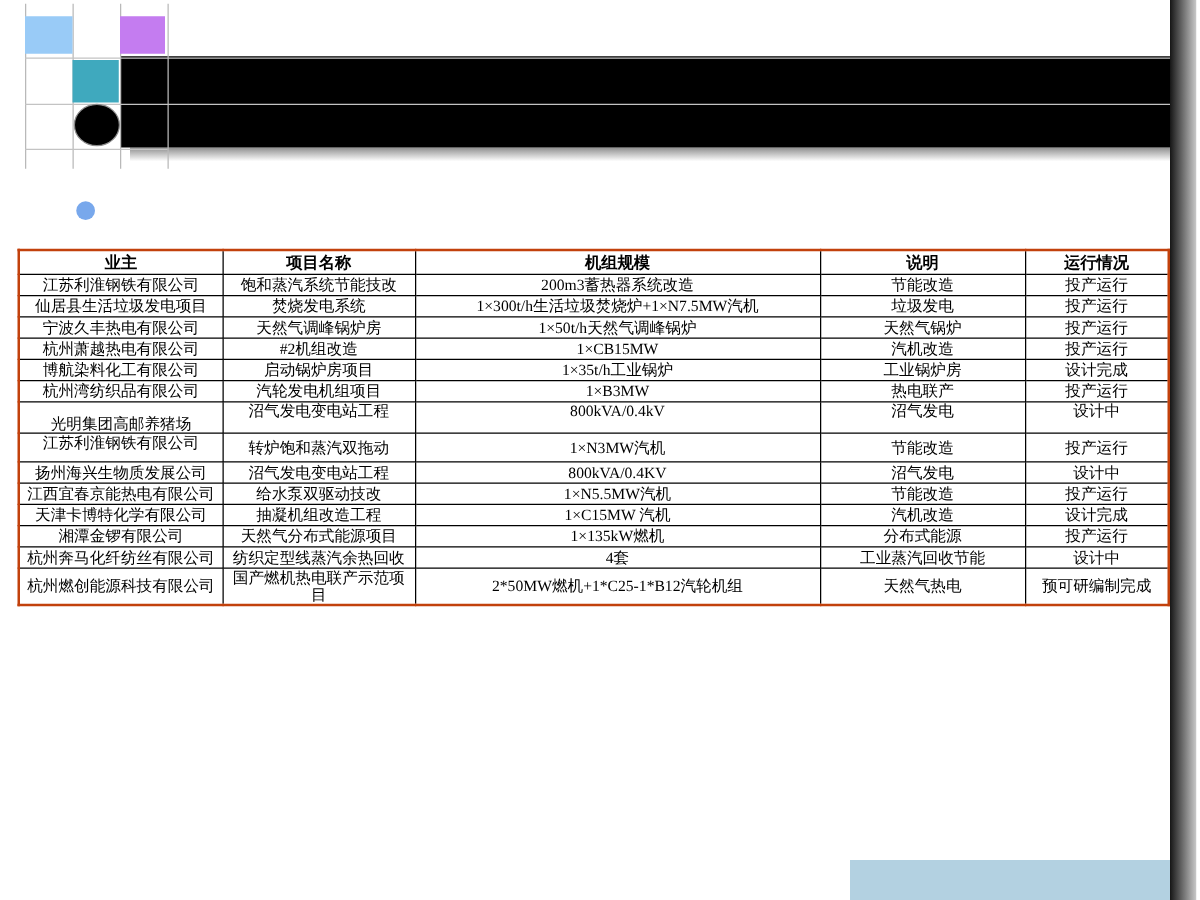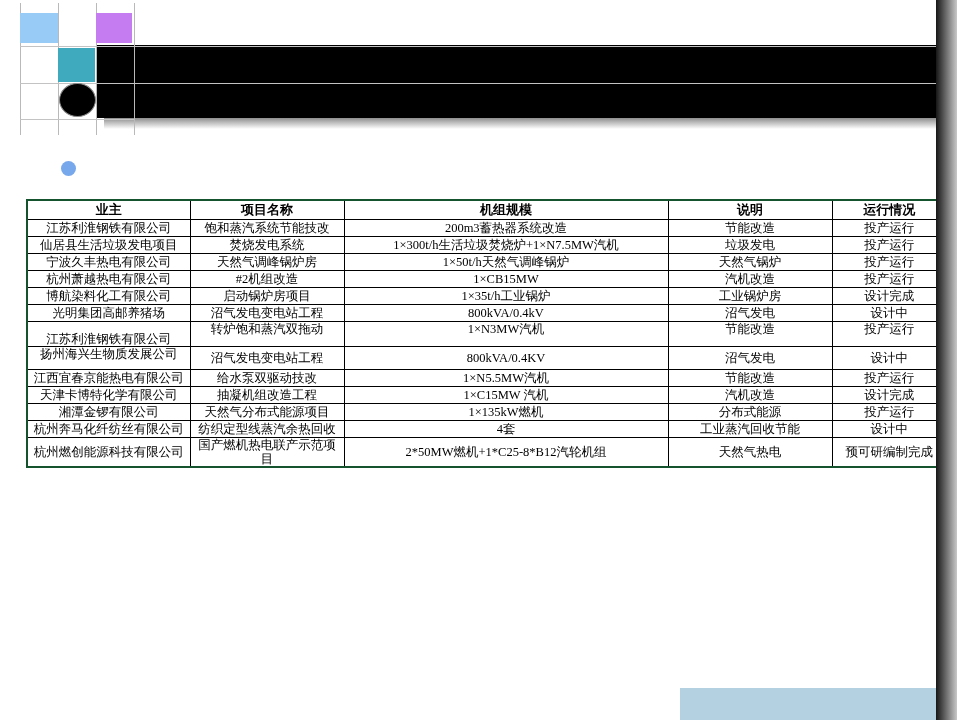--- a/index.html
+++ b/index.html
@@ -25,22 +25,22 @@
                background:linear-gradient(to right,#161616,#c8c8c8);}
   
   .bottom-bar{position:absolute;left:680px;top:688px;width:256px;height:32px;background:#b3d1e1;z-index:5;}
   
   .bullet-dot{position:absolute;left:61px;top:161px;width:15px;height:15px;border-radius:50%;
               background:#78a8ec;z-index:4;}
   .bullet-text{position:absolute;left:95px;top:144px;z-index:4;font-size:30px;color:#111;
                white-space:nowrap;letter-spacing:1px;}
   .bullet-text .num{font-family:"Liberation Sans","DejaVu Sans",sans-serif;font-size:31px;}
   
-  table.cases{position:absolute;left:26px;top:199px;width:920px;z-index:4;
-              border-collapse:collapse;border:2px solid #14532d;table-layout:fixed;}
+  table.cases{position:absolute;left:14px;top:199px;width:920px;z-index:4;
+              border-collapse:collapse;border:2px solid #c2410c;table-layout:fixed;}
   table.cases th,table.cases td{border:1px solid #000;text-align:center;vertical-align:middle;
               padding:0 2px;color:#000;overflow:hidden;}
   table.cases th{font-size:13px;font-weight:bold;height:16px;}
   table.cases td{font-size:12.5px;height:16px;line-height:1.12;}
   tbody tr:nth-child(7) td{height:24px;vertical-align:top;}
   tbody tr:nth-child(7) td:first-child{vertical-align:bottom;}
   tbody tr:nth-child(8) td{height:22px;}
   tbody tr:nth-child(8) td:first-child{vertical-align:top;}
   tbody tr:nth-child(15) td{height:32px;vertical-align:bottom;text-align:center;}
   tbody tr:nth-child(15) td:nth-child(4),
@@ -116,20 +116,27 @@
           <td>投产运行</td>
         </tr>
         <tr>
           <td>博航染料化工有限公司</td>
           <td>启动锅炉房项目</td>
           <td>1×35t/h工业锅炉</td>
           <td>工业锅炉房</td>
           <td>设计完成</td>
         </tr>
         <tr>
+          <td>杭州湾纺织品有限公司</td>
+          <td>汽轮发电机组项目</td>
+          <td>1×B3MW</td>
+          <td>热电联产</td>
+          <td>投产运行</td>
+        </tr>
+        <tr>
           <td>光明集团高邮养猪场</td>
           <td>沼气发电变电站工程</td>
           <td>800kVA/0.4kV</td>
           <td>沼气发电</td>
           <td>设计中</td>
         </tr>
         <tr>
           <td>江苏利淮钢铁有限公司</td>
           <td>转炉饱和蒸汽双拖动</td>
           <td>1×N3MW汽机</td>
@@ -167,21 +174,21 @@
         <tr>
           <td>杭州奔马化纤纺丝有限公司</td>
           <td>纺织定型线蒸汽余热回收</td>
           <td>4套</td>
           <td>工业蒸汽回收节能</td>
           <td>设计中</td>
         </tr>
         <tr>
           <td>杭州燃创能源科技有限公司</td>
           <td>国产燃机热电联产示范项目</td>
-          <td>2*50MW燃机+1*C25-8*B12汽轮机组</td>
+          <td>2*50MW燃机+1*C25-1*B12汽轮机组</td>
           <td>天然气热电</td>
           <td>预可研编制完成</td>
         </tr>
       </tbody>
   </table>
 
   <div class="bottom-bar"></div>
   <div class="right-strip"></div>
 
 </div>

